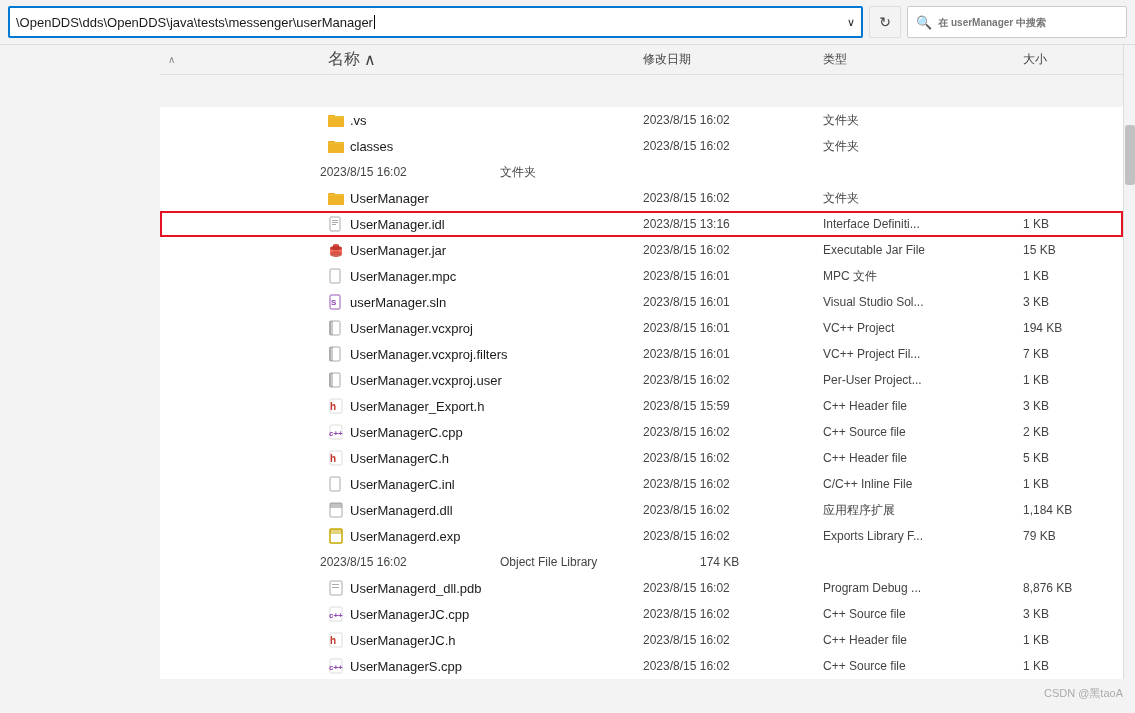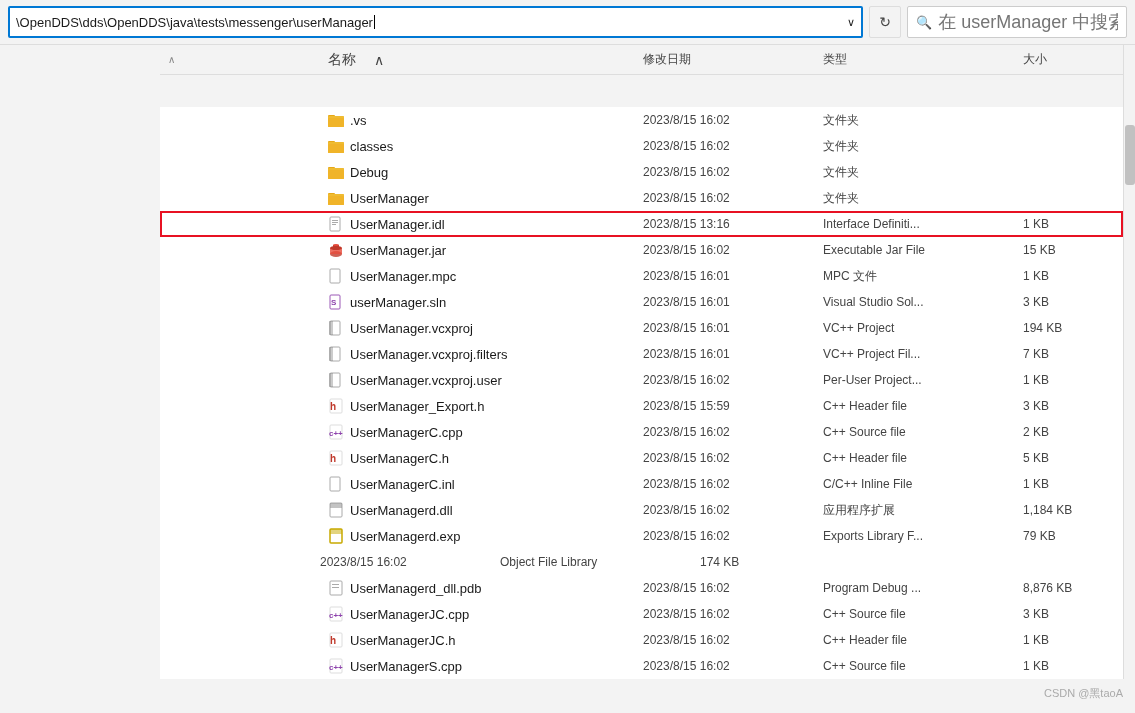--- a/index.html
+++ b/index.html
@@ -75,23 +75,24 @@
       border-radius: 2px;
       height: 32px;
       padding: 0 8px;
       gap: 6px;
       width: 220px;
     }
 
     .search-bar input {
       border: none;
       outline: none;
-      font-size: 18px;
+      font-size: 10px;
       width: 100%;
       background: transparent;
+      font-weight: bold;
     }
 
     .column-headers {
       display: flex;
       align-items: center;
       background: #f3f3f3;
       padding: 4px 0;
       border-bottom: 1px solid #ddd;
       height: 30px;
     }
@@ -100,25 +101,25 @@
       width: 160px;
       min-width: 160px;
       display: flex;
       align-items: center;
       padding-left: 8px;
     }
 
     .col-name {
       flex: 1;
       padding-left: 8px;
-      font-size: 14px;
-      color: #444;
-      display: flex;
-      align-items: center;
-      gap: 18px;
+      font-size: 16px;
+      color: #444;
+      display: flex;
+      align-items: center;
+      gap: 4px;
     }
 
     .col-date {
       width: 180px;
       font-size: 12px;
       color: #444;
       display: flex;
       align-items: center;
     }
 
@@ -327,31 +328,20 @@
               </svg>
             </span>
       <span>classes</span>
     </div>
     <div class="file-date">2023/8/15 16:02</div>
     <div class="file-type">文件夹</div>
     <div class="file-size"></div>
   </div>
         <div class="file-row">
     <div class="file-icon-area"></div>
-    <div class="file-name-area">
-      <span class="file-icon">
-              <svg width="16" height="16" viewBox="0 0 16 16">
-                <rect x="0" y="4" width="16" height="11" rx="1" fill="#e6a817"></rect>
-                <rect x="0" y="3" width="7" height="3" rx="1" fill="#e6a817"></rect>
-                <rect x="0" y="4" width="16" height="11" rx="1" fill="#f5c842" opacity="0.6"></rect>
-                <rect x="0" y="6" width="16" height="9" rx="1" fill="#f0b429"></rect>
-              </svg>
-            </span>
-      <span>Debug</span>
-    </div>
     <div class="file-date">2023/8/15 16:02</div>
     <div class="file-type">文件夹</div>
     <div class="file-size"></div>
   </div>
         <div class="file-row">
     <div class="file-icon-area"></div>
     <div class="file-name-area">
       <span class="file-icon">
               <svg width="16" height="16" viewBox="0 0 16 16">
                 <rect x="0" y="4" width="16" height="11" rx="1" fill="#e6a817"></rect>

